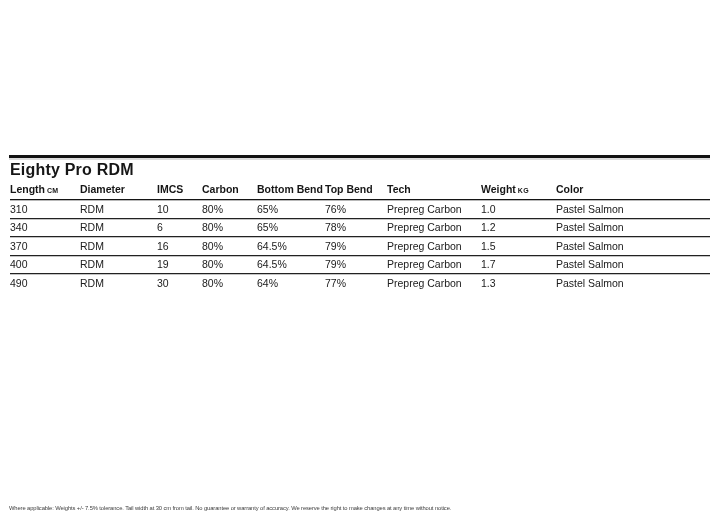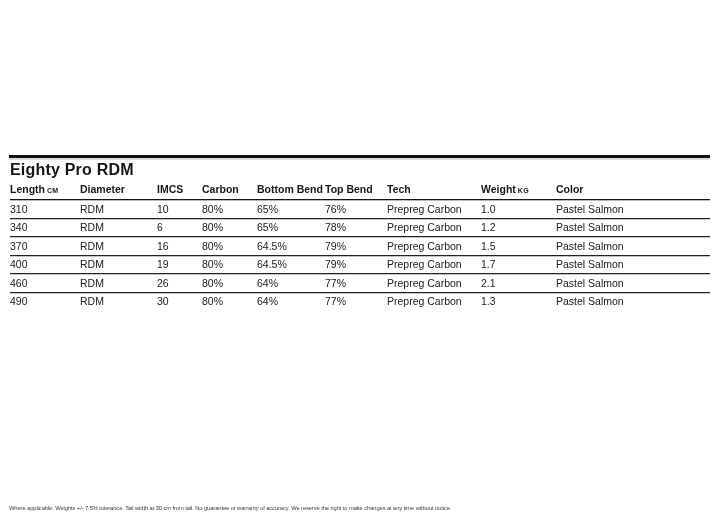--- a/index.html
+++ b/index.html
@@ -166,31 +166,20 @@
           <td>RDM</td>
           <td>19</td>
           <td>80%</td>
           <td>64.5%</td>
           <td>79%</td>
           <td>Prepreg Carbon</td>
           <td>1.7</td>
           <td>Pastel Salmon</td>
         </tr>
         <tr>
-          <td>460</td>
-          <td>RDM</td>
-          <td>26</td>
-          <td>80%</td>
-          <td>64%</td>
-          <td>77%</td>
-          <td>Prepreg Carbon</td>
-          <td>2.1</td>
-          <td>Pastel Salmon</td>
-        </tr>
-        <tr>
           <td>490</td>
           <td>RDM</td>
           <td>30</td>
           <td>80%</td>
           <td>64%</td>
           <td>77%</td>
           <td>Prepreg Carbon</td>
           <td>1.3</td>
           <td>Pastel Salmon</td>
         </tr>

